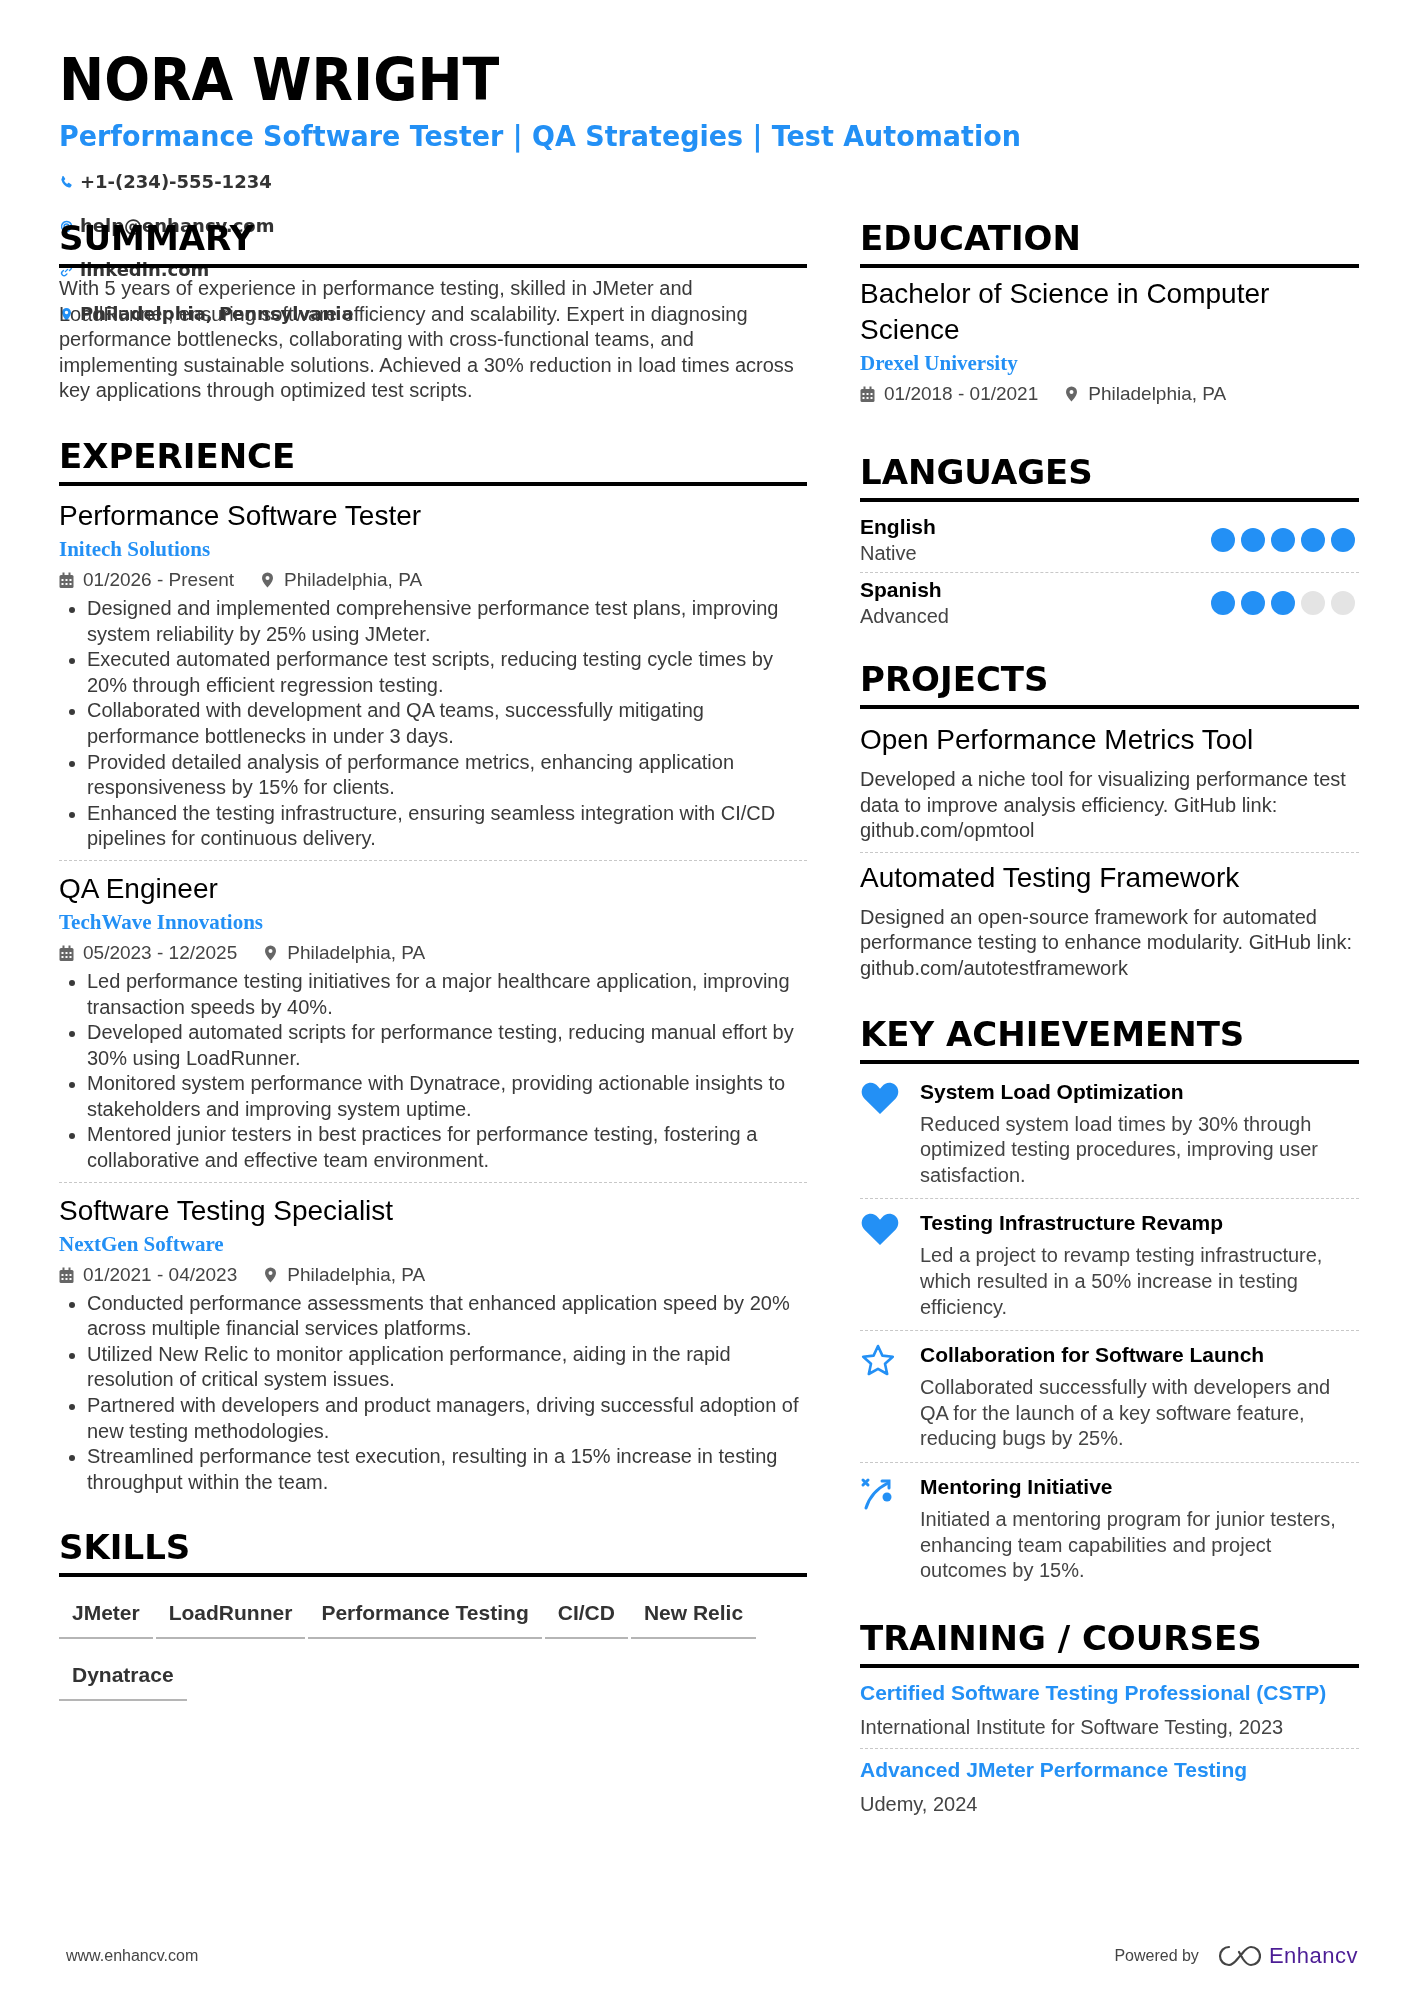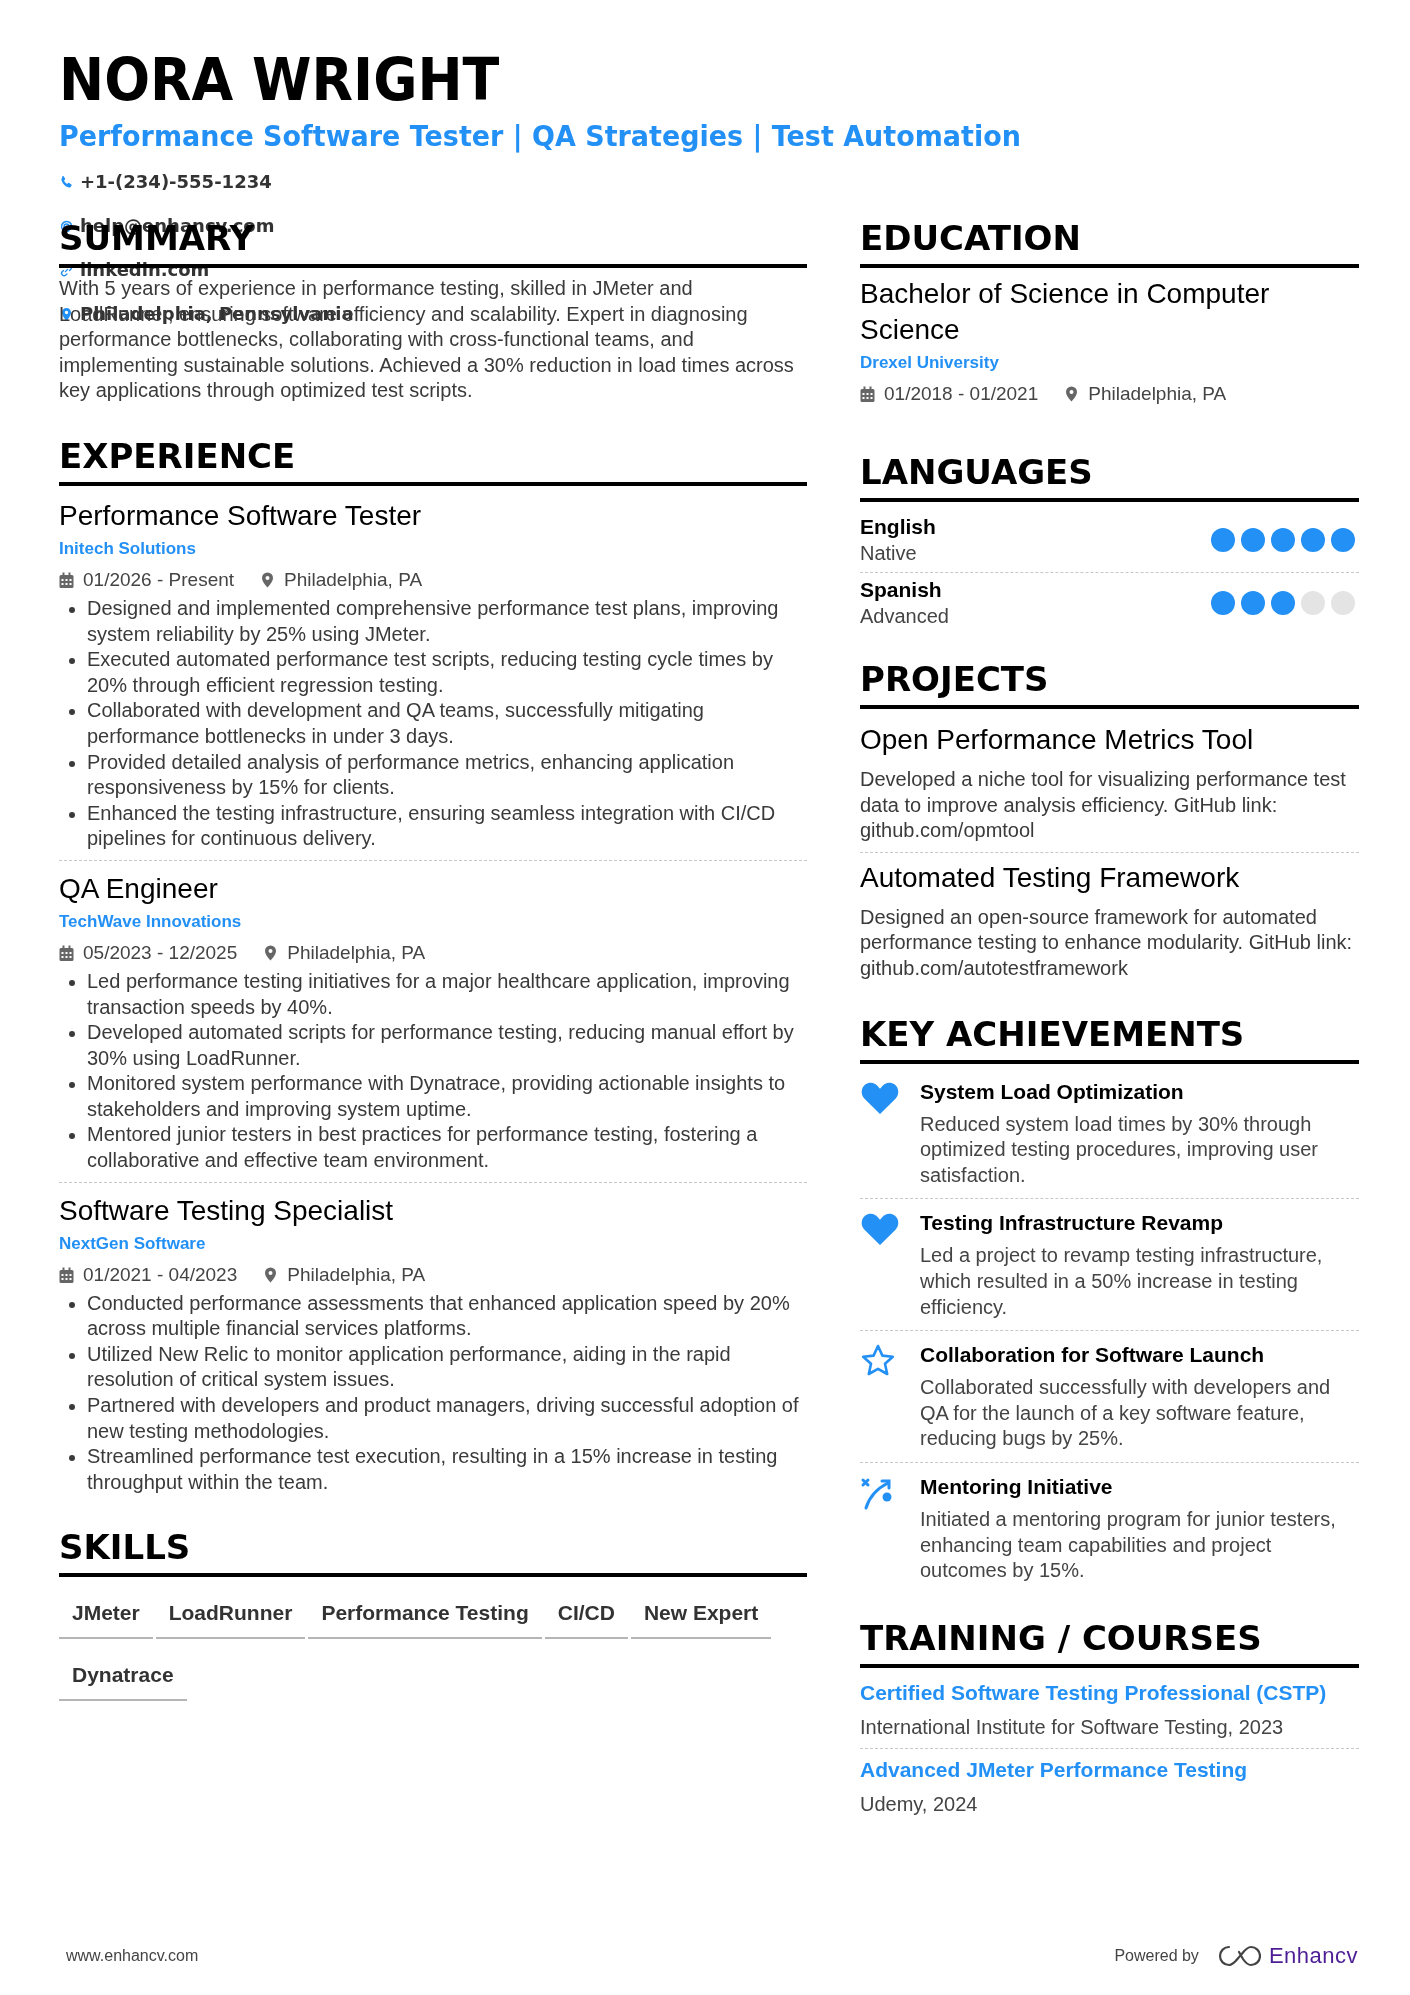--- a/index.html
+++ b/index.html
@@ -18,21 +18,21 @@
   .col-left { left: 59px; width: 748px; }
   .col-right { left: 860px; width: 499px; }
 
   .section { margin-bottom: 22px; }
   .section-title { font-family: "DejaVu Sans", sans-serif; font-weight: bold; font-size: 34px; color: #000; line-height: 44px; padding-bottom: 4px; border-bottom: 4px solid #000; margin-bottom: 8px; transform-origin: left; }
 
   .body-text { font-size: 20px; line-height: 25.6px; color: #3a3a3a; }
   .entry { padding: 4px 0 8px 0; border-bottom: 1px dashed #c8c8c8; margin-bottom: 6px; }
   .entry:last-child { border-bottom: none; }
   .entry-title { font-size: 28px; line-height: 36px; color: #000; }
-  .entry-company { font-weight: bold; font-size: 17px; line-height: 30px; color: #2390F5; }
+  .entry-company { font-weight: bold; font-size: 21px; line-height: 30px; color: #2390F5; font-family: Liberation Serif, serif; }
   .meta { display: flex; gap: 26px; font-size: 19px; line-height: 28px; color: #444; margin-top: 2px; }
   .meta-item { display: flex; align-items: center; gap: 9px; }
   .meta-item svg { width: 15px; height: 16px; flex: none; }
 
   ul.bullets { list-style: none; margin-top: 2px; }
   ul.bullets li { position: relative; padding-left: 28px; font-size: 20px; line-height: 25.6px; color: #3a3a3a; }
   ul.bullets li::before { content: ""; position: absolute; left: 10px; top: 11px; width: 6px; height: 6px; border-radius: 50%; background: #3a3a3a; }
 
   .skills { display: flex; flex-wrap: wrap; gap: 14px 3px; padding-top: 6px; }
   .skill { font-weight: bold; font-size: 21px; color: #333; padding: 6px 13px 8px 13px; border-bottom: 2px solid #b5b5b5; line-height: 32px; }
@@ -224,21 +224,21 @@
       </div>
     </div>
 
     <div class="section" style="margin-top:4px;">
       <div class="section-title">SKILLS</div>
       <div class="skills">
         <span class="skill">JMeter</span>
         <span class="skill">LoadRunner</span>
         <span class="skill">Performance Testing</span>
         <span class="skill">CI/CD</span>
-        <span class="skill">New Expert</span>
+        <span class="skill">New Relic</span>
         <span class="skill">Dynatrace</span>
       </div>
     </div>
   </div>
 
   <div class="col col-right">
 
     <div class="section">
       <div class="section-title">EDUCATION</div>
       <div class="edu-degree">Bachelor of Science in Computer Science</div>

